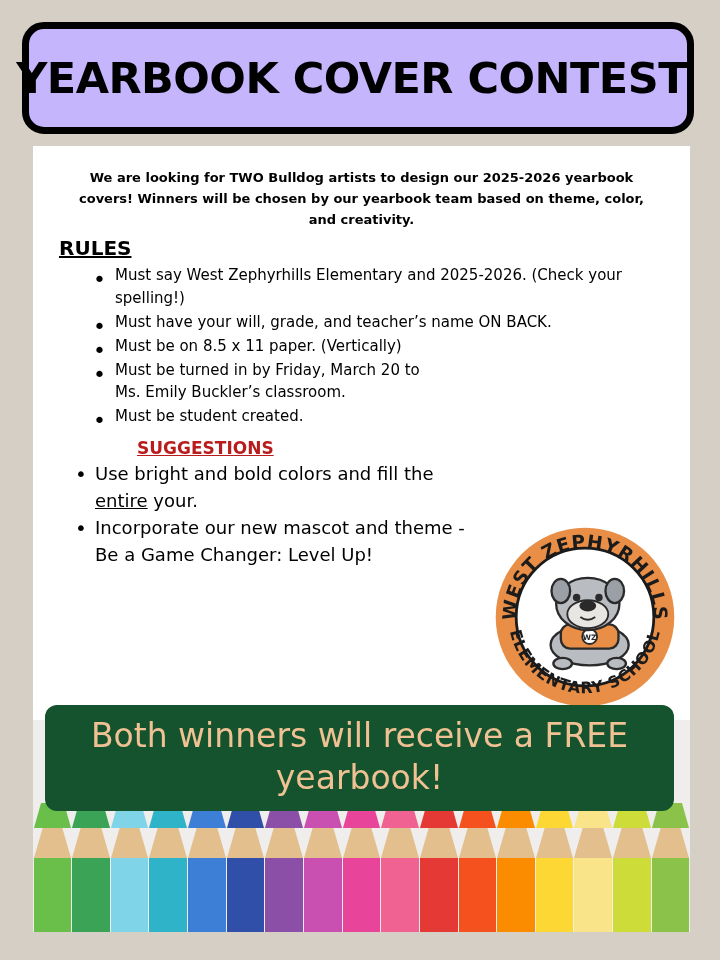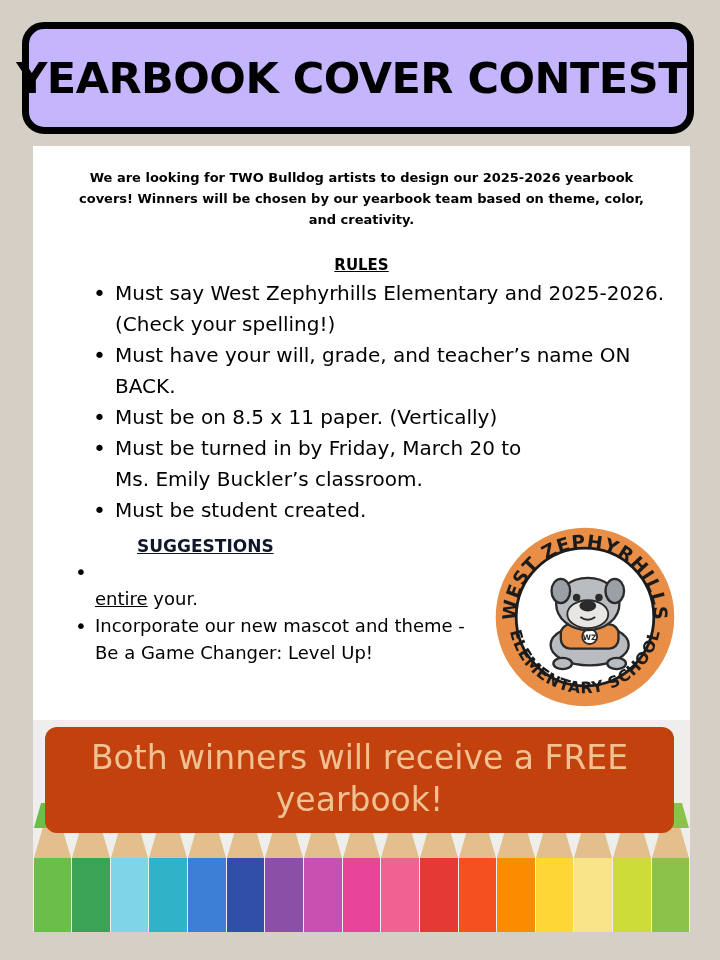--- a/index.html
+++ b/index.html
@@ -64,50 +64,49 @@
     font-size: 13px;
     line-height: 1.6;
     text-align: center;
     color: #000;
     margin: 0 14px;
   }
 
   .section-head {
     font-family: "DejaVu Sans", sans-serif;
     font-weight: bold;
-    font-size: 15px;
-    text-align: center;
+    font-size: 20px;
     text-decoration: underline;
     color: #000;
-    margin-top: 26px;
+    margin-top: 6px;
     margin-bottom: 2px;
   }
 
   .suggestions-head {
     font-family: "DejaVu Sans", sans-serif;
     font-weight: bold;
     font-size: 17px;
     text-decoration: underline;
-    color: #0f172a;
+    color: #b91c1c;
     margin-top: 10px;
     margin-bottom: 2px;
     padding-left: 78px;
     text-align: left;
   }
 
   ul.rules {
     list-style: none;
     margin: 4px 0 0 0;
     padding: 0 0 0 30px;
   }
   ul.rules > li {
     position: relative;
     padding-left: 26px;
     font-family: "DejaVu Sans", sans-serif;
-    font-size: 20px;
+    font-size: 15px;
     line-height: 1.52;
     color: #000;
     margin-bottom: 1px;
   }
   ul.rules > li:before {
     content: "•";
     position: absolute;
     left: 4px;
     top: -1px;
     font-size: 22px;
@@ -197,24 +196,24 @@
     height: 0;
     border-left: 7.5px solid transparent;
     border-right: 7.5px solid transparent;
     border-bottom: 25px solid #333;
   }
 
   
   .callout {
     position: absolute;
     left: 45px;
-    top: 727px;
+    top: 705px;
     width: 629px;
     box-sizing: border-box;
-    background: #c2410c;
+    background: #14532d;
     border-radius: 12px;
     padding: 10px 18px 12px 18px;
     text-align: center;
   }
   .callout-text {
     font-family: "DejaVu Sans", sans-serif;
     font-size: 33px;
     line-height: 1.28;
     color: #f0c193;
   }
@@ -238,21 +237,21 @@
       <li>Must say West Zephyrhills Elementary and 2025-2026. (Check your spelling!)</li>
       <li>Must have your will, grade, and teacher’s name ON BACK.</li>
       <li>Must be on 8.5 x 11 paper. (Vertically)</li>
       <li><span>Must be turned in by </span><span class="bold-inline">Friday, March 20</span><span> to</span><br><span>Ms. Emily Buckler’s classroom.</span></li>
       <li>Must be student created.</li>
     </ul>
 
     <div class="suggestions-head">SUGGESTIONS</div>
 
     <ul class="suggestions">
-      <li><br><span class="u">entire</span><span> your.</span></li>
+      <li><span>Use bright and bold colors and fill the</span><br><span class="u">entire</span><span> your.</span></li>
       <li><span>Incorporate our new mascot and theme -</span><br><span>Be a Game Changer: Level Up!</span></li>
     </ul>
 
     <div class="logo">
       <svg viewBox="0 0 200 200" width="186" height="186">
         <circle cx="100" cy="100" r="96" fill="#e98e46"></circle>
         <circle cx="100" cy="100" r="74" fill="#ffffff" stroke="#1b1b1b" stroke-width="3"></circle>
         <path id="arcTop" d="M 26 100 A 74 74 0 0 1 174 100" fill="none"></path>
         <path id="arcBot" d="M 18 100 A 82 82 0 0 0 182 100" fill="none"></path>
         <text font-family="DejaVu Sans, sans-serif" font-size="20" font-weight="bold" fill="#1b1b1b" letter-spacing="1">

